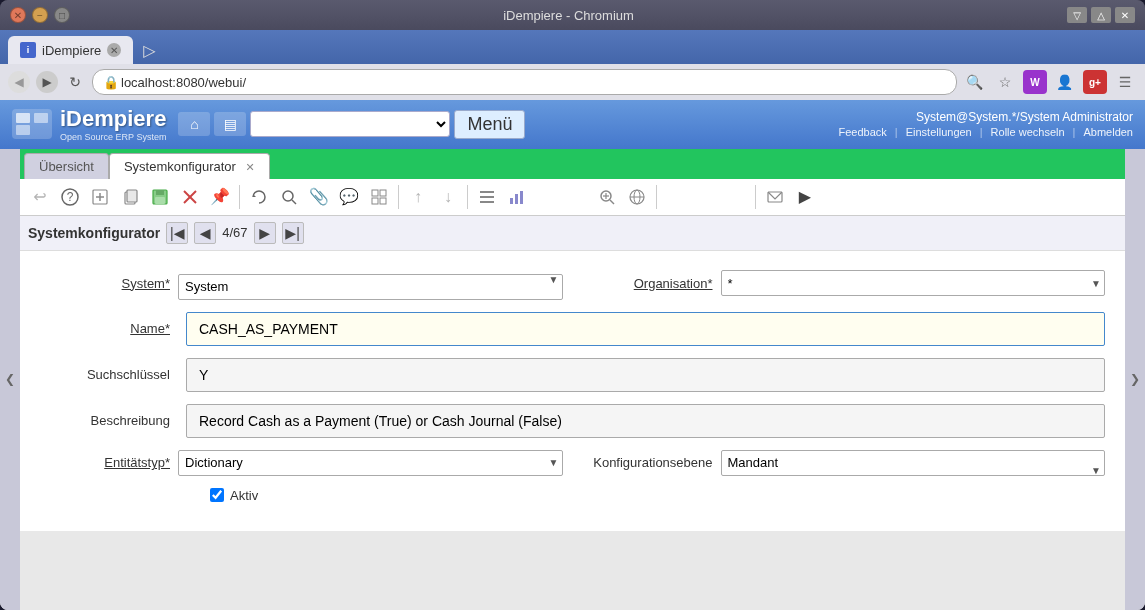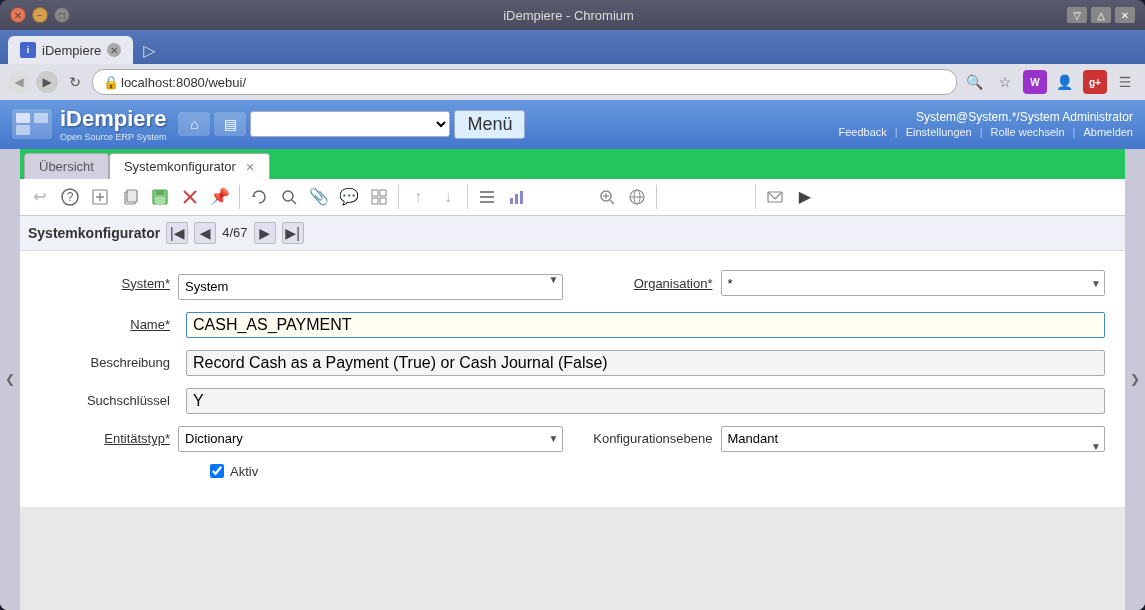--- a/index.html
+++ b/index.html
@@ -361,25 +361,25 @@
       text-align: right;
       min-width: 130px;
       font-size: 13px;
       color: #333;
     }
     .field-label.required {
       text-decoration: underline;
     }
     .field-input {
       flex: 1;
-      height: 26px;
+      height: 34px;
       border: 1px solid #aaa;
       border-radius: 2px;
-      padding: 0 6px;
-      font-size: 16px;
+      padding: 0 12px;
+      font-size: 14px;
       background: white;
     }
     .field-input.active {
       border-color: #4488cc;
       background: #fffef0;
     }
     .field-input.readonly {
       background: #f5f5f5;
     }
     .custom-select {
@@ -675,27 +675,27 @@
               </div>
             </div>
           </div>
 
           <div class="form-row">
             <span class="field-label required">Name*</span>
             <input type="text" class="field-input active" style="flex: 1 1 0%;" value="CASH_AS_PAYMENT">
           </div>
 
           <div class="form-row">
+            <span class="field-label">Suchschlüssel</span>
+            <input type="text" class="field-input readonly" style="flex: 1 1 0%;" readonly="" value="Y">
+          </div>
+
+          <div class="form-row">
             <span class="field-label">Beschreibung</span>
             <input type="text" class="field-input readonly" style="flex: 1 1 0%;" readonly="" value="Record Cash as a Payment (True) or Cash Journal (False)">
-          </div>
-
-          <div class="form-row">
-            <span class="field-label">Suchschlüssel</span>
-            <input type="text" class="field-input readonly" style="flex: 1 1 0%;" readonly="" value="Y">
           </div>
 
           <div class="form-row-2col">
             <div class="form-col">
               <span class="col-label required">Entitätstyp*</span>
               <div style="flex:1; position:relative; display:flex; align-items:center;">
                 <select class="custom-select">
                   <option>Dictionary</option>
                 </select>
                 <span class="select-arrow">▼</span>

